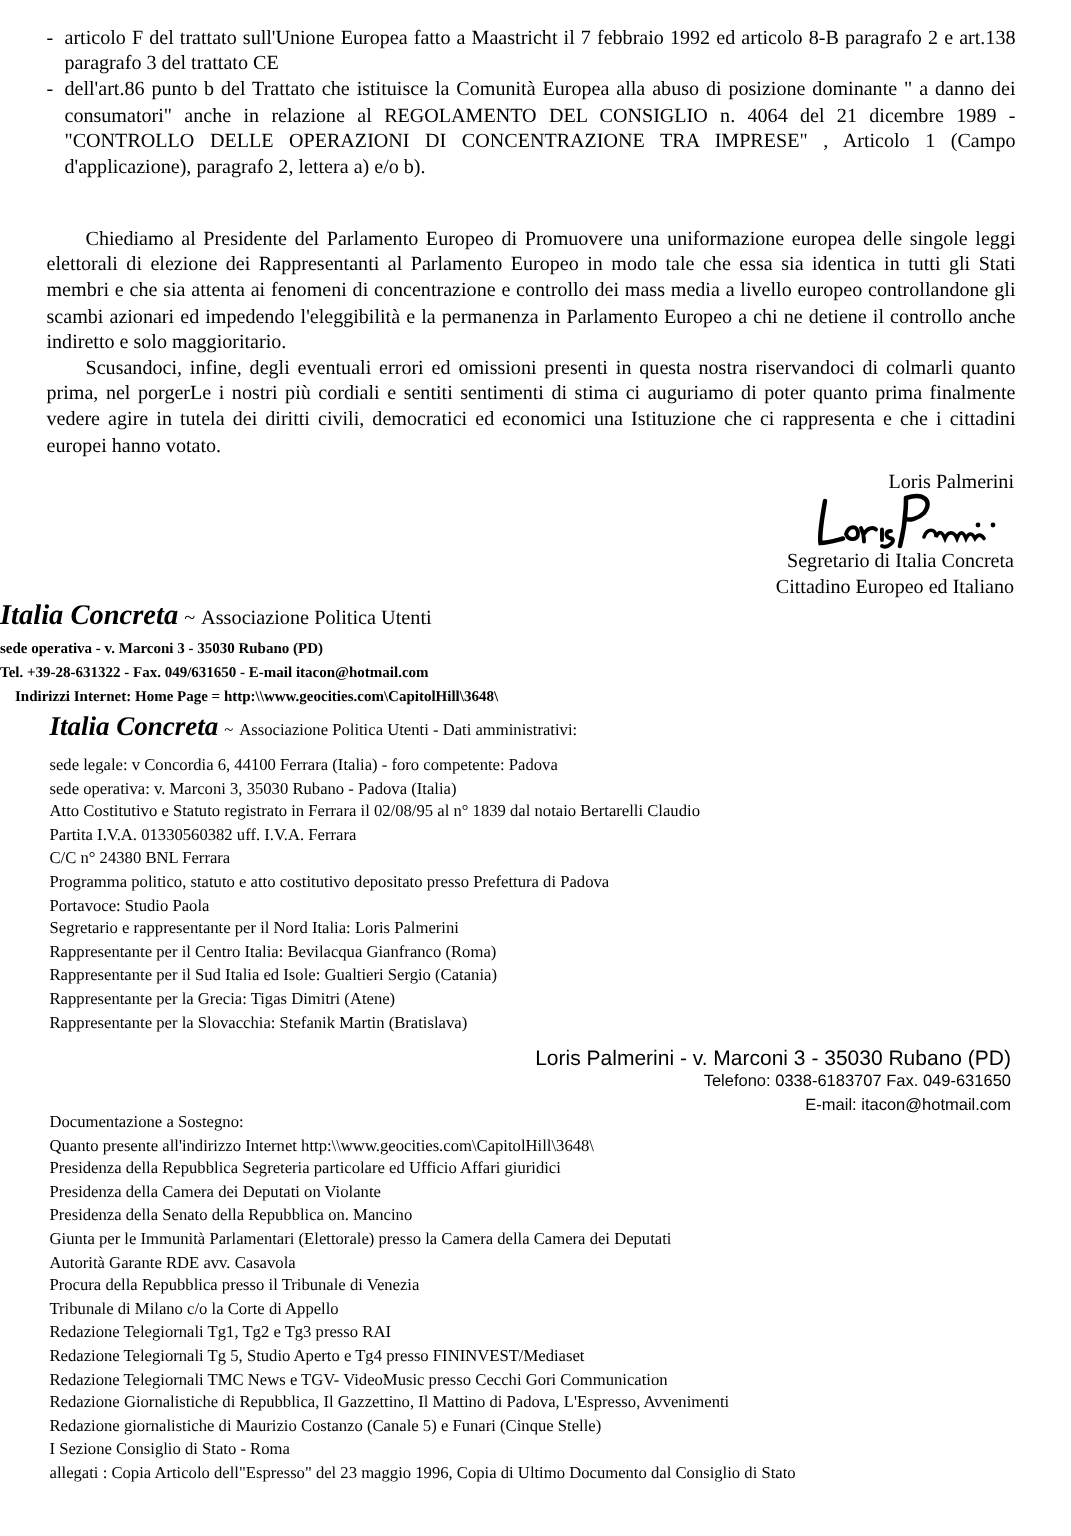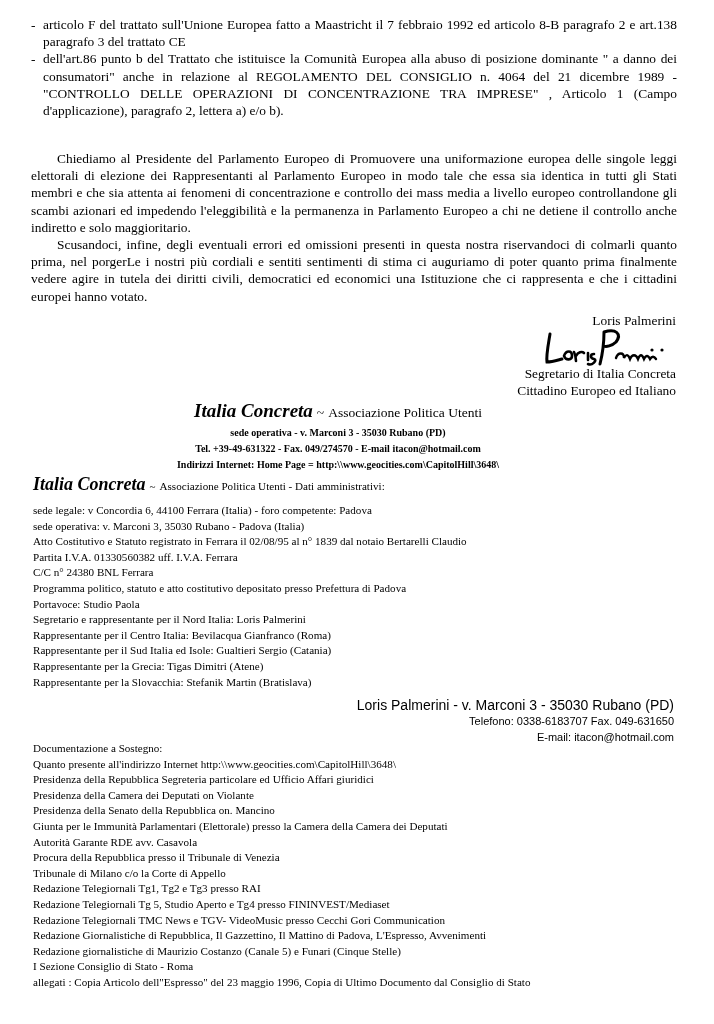--- a/index.html
+++ b/index.html
@@ -7,21 +7,21 @@
   .abs { position: absolute; }
   .p13 { font-size: 13.4px; line-height: 17.2px; }
   .bullets { left: 31px; top: 16px; width: 646px; }
   .bullet { position: relative; padding-left: 12px; text-align: justify; }
   .bullet .dash { position: absolute; left: 0; top: 0; }
   .para { left: 31px; width: 646px; text-align: justify; }
   .para .indent { display: inline-block; width: 26px; }
   .sig { right: 38px; text-align: left; }
   .org-title { font-family: "Liberation Serif", serif; font-weight: bold; font-style: italic; font-size: 19px; }
   .org-sub { font-size: 13.5px; }
-  .center { left: 0; width: 676px; text-align: center; }
+  .center { left: 0; width: 676px; }
   .bold12 { font-weight: bold; font-size: 10px; line-height: 16px; }
   .small { font-size: 11.1px; line-height: 15.6px; }
   .admin { left: 33px; top: 503px; }
   .sans { font-family: "Liberation Sans", sans-serif; }
   .docs { left: 33px; top: 741px; }
   .signature-svg { right: 42px; top: 326px; }
 </style>
 </head>
 <body>
 
@@ -54,22 +54,22 @@
 </svg>
 <div class="abs sig p13" style="top:365px;">Segretario di Italia Concreta</div>
 <div class="abs sig p13" style="top:382px;">Cittadino Europeo ed Italiano</div>
 
 <div class="abs center" style="top:400px;">
   <span class="org-title">Italia Concreta</span>
   <span class="org-sub">~</span>
   <span class="org-sub">Associazione Politica Utenti</span>
 </div>
 <div class="abs center bold12" style="top:425px;">sede operativa - v. Marconi 3 - 35030 Rubano (PD)</div>
-<div class="abs center bold12" style="top:441px;">Tel. +39-49-631322 - Fax. 049/274570  -  E-mail itacon@hotmail.com</div>
-<div class="abs center bold12" style="top:457px;">Indirizzi Internet:  Home Page = http:\\www.geocities.com\CapitolHill\3648\</div>
+<div class="abs center bold12" style="top:441px;">Tel. +39-28-631322 - Fax. 049/631650  -  E-mail itacon@hotmail.com</div>
+<div class="abs center bold12" style="top:457px;margin-left:10px;">Indirizzi Internet:  Home Page = http:\\www.geocities.com\CapitolHill\3648\</div>
 
 <div class="abs" style="left:33px; top:474px;">
   <span class="org-title" style="font-size:18px;">Italia Concreta</span>
   <span class="small">~</span>
   <span class="small">Associazione Politica Utenti  - Dati amministrativi:</span>
 </div>
 <div class="abs admin small">
   <div>sede legale: v Concordia 6, 44100 Ferrara (Italia) - foro competente: Padova</div>
   <div>sede operativa: v. Marconi 3, 35030 Rubano - Padova (Italia)</div>
   <div>Atto Costitutivo e Statuto registrato in Ferrara il 02/08/95 al n° 1839 dal notaio Bertarelli Claudio</div>

